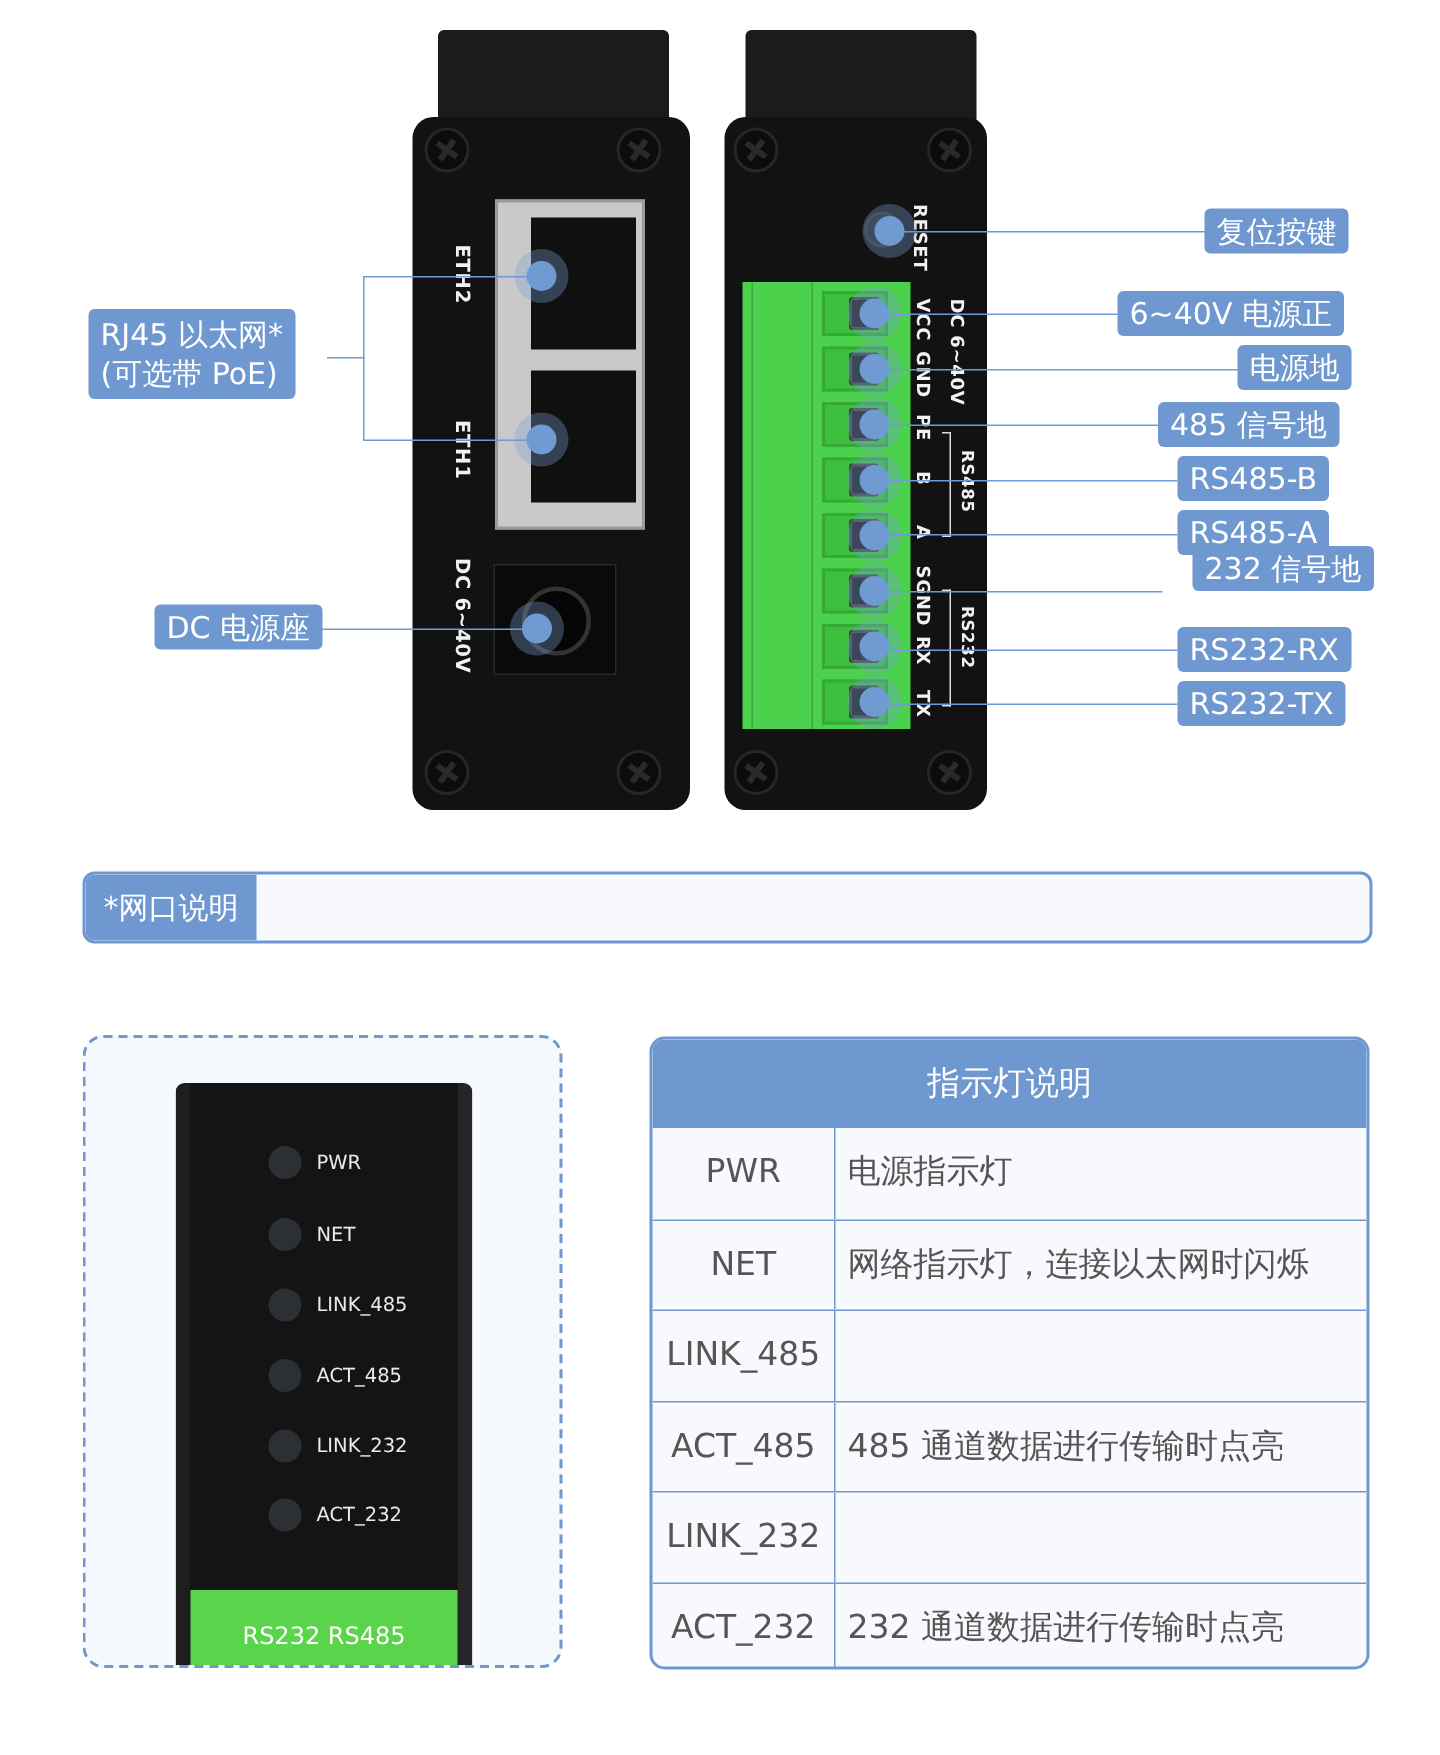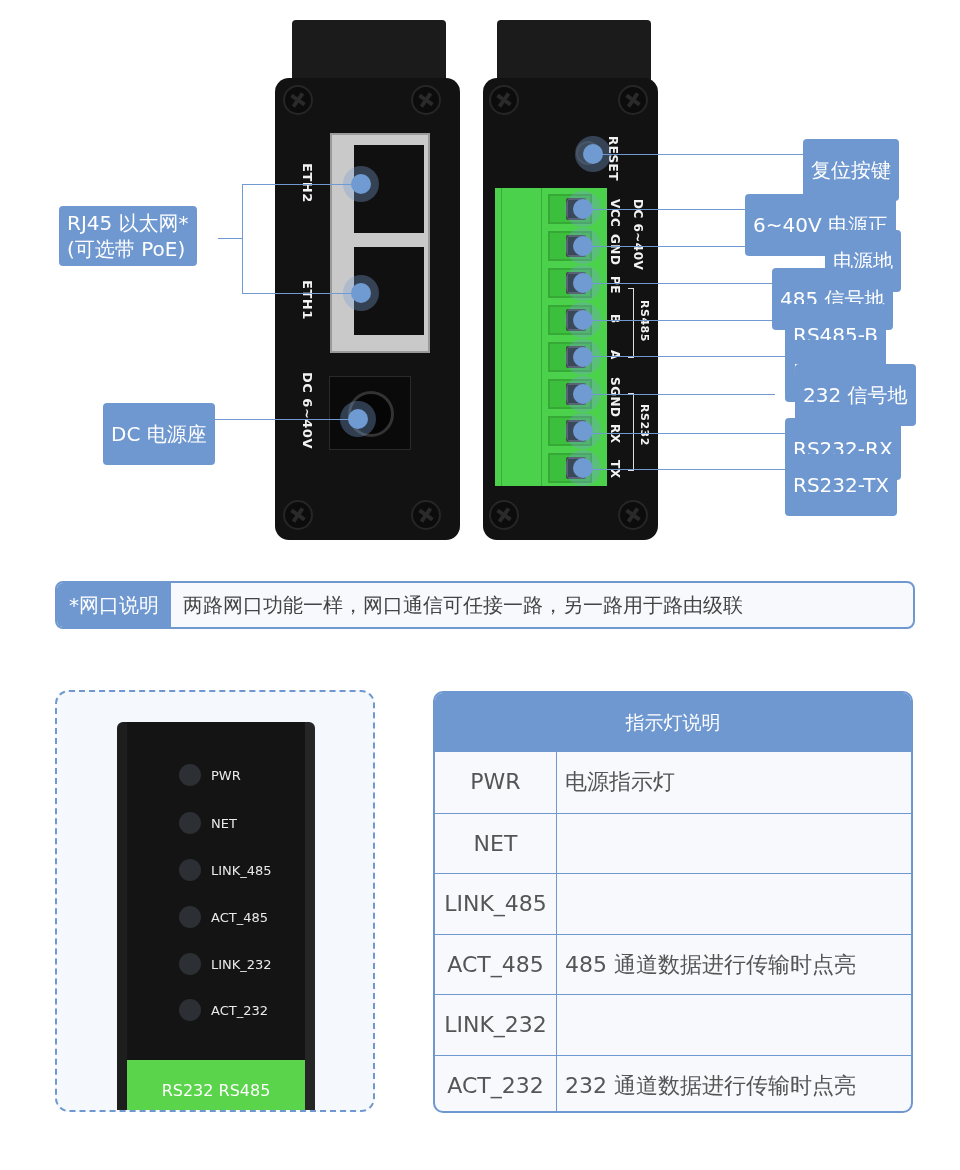--- a/index.html
+++ b/index.html
@@ -14,35 +14,35 @@
   .screw::before { width: 16px; height: 4px; transform: translate(-50%,-50%) rotate(35deg); }
   .screw::after { width: 4px; height: 16px; transform: translate(-50%,-50%) rotate(35deg); }
   .rj45 { position: absolute; background: #c9c9c9; border: 2px solid #9a9a9a; }
   .rj45-hole { position: absolute; background: #101010; }
   .vtext { position: absolute; color: #f2f2f2; font-weight: bold; font-family: "DejaVu Sans", sans-serif;
            writing-mode: vertical-rl; font-size: 13px; letter-spacing: 0.5px; }
   .dot { position: absolute; width: 36px; height: 36px; border-radius: 50%; background: rgba(120,160,210,0.35); }
   .dot::after { content: ""; position: absolute; left: 8px; top: 8px; width: 20px; height: 20px; border-radius: 50%; background: #6f9bd2; }
   .line { position: absolute; background: #6f9bd2; }
   .label { position: absolute; background: #6f98d0; color: #ffffff; border-radius: 4px; font-size: 20px; line-height: 30px;
-           padding: 16px 8px; white-space: nowrap; font-family: "DejaVu Sans", sans-serif; }
+           padding: 0 8px; white-space: nowrap; font-family: "DejaVu Sans", sans-serif; }
   .terminal { position: absolute; background: #4bd14b; }
   .term-cell { position: absolute; width: 44px; height: 30px; background: #3cbf3c; border: 2px solid #36a836; }
   .term-screw { position: absolute; width: 20px; height: 22px; background: #1a1a1a; border: 2px solid #444; border-radius: 2px; }
   .note-bar { position: absolute; left: 55px; top: 581px; width: 860px; height: 48px; border: 2px solid #6f98d0; border-radius: 8px; background: #f7f9fd; display: flex; overflow: hidden; }
   .note-title { background: #6f98d0; color: #fff; font-size: 20px; line-height: 44px; padding: 0 12px; }
   .note-text { color: #444; font-size: 20px; line-height: 44px; padding: 0 12px; }
   .led-panel { position: absolute; left: 55px; top: 690px; width: 320px; height: 422px; border: 2px dashed #6f98d0; border-radius: 14px; background: #f5f8fc; overflow: hidden; }
   .led-dev { position: absolute; left: 60px; top: 30px; width: 198px; height: 400px; background: #141414; border-radius: 6px 6px 0 0; border-left: 10px solid #1e1e1e; border-right: 10px solid #262626; }
   .led-row { position: absolute; left: 52px; display: flex; align-items: center; }
   .led { width: 22px; height: 22px; border-radius: 50%; background: #2c2f33; margin-right: 10px; }
   .led-label { color: #eaeaea; font-size: 13px; font-family: "DejaVu Sans", sans-serif; }
   .led-green { position: absolute; left: 0; bottom: 0; width: 100%; height: 50px; background: #5ad44a; color: #fff; font-size: 16px; text-align: center; line-height: 62px; }
   .table { position: absolute; left: 433px; top: 691px; width: 480px; height: 422px; border: 2px solid #6f98d0; border-radius: 10px; overflow: hidden; background: #f7f9fd; }
-  .table-head { height: 59px; background: #6f98d0; color: #fff; font-size: 19px; text-align: center; line-height: 59px; }
+  .table-head { height: 59px; background: #6f98d0; color: #fff; font-size: 22px; text-align: center; line-height: 59px; }
   .trow { display: flex; height: 60.5px; border-top: 1px solid #6f98d0; }
   .trow:first-of-type { border-top: none; }
   .tc1 { width: 122px; border-right: 1px solid #6f98d0; color: #555; font-size: 22px; text-align: center; line-height: 60px; white-space: nowrap; }
   .tc2 { flex: 1; color: #555; font-size: 22px; line-height: 60px; padding-left: 8px; white-space: nowrap; }
 </style>
 </head>
 <body>
 
 <div>
   <div class="cap" style="left:292px;top:20px;width:154px;height:68px;"></div>
@@ -164,21 +164,20 @@
 <div class="label" style="left:825px;top:230px;">电源地</div>
 <div class="label" style="left:772px;top:268px;">485 信号地</div>
 <div class="label" style="left:785px;top:304px;">RS485-B</div>
 <div class="label" style="left:785px;top:340px;">RS485-A</div>
 <div class="label" style="left:773px;top:364px;margin-left:22px;">232 信号地</div>
 <div class="label" style="left:785px;top:418px;">RS232-RX</div>
 <div class="label" style="left:785px;top:454px;">RS232-TX</div>
 
 <div class="note-bar">
   <div class="note-title">*网口说明</div>
-  <div class="note-text">两路网口功能一样，网口通信可任接一路，另一路用于路由级联</div>
 </div>
 
 <div class="led-panel">
   <div class="led-dev">
     <div class="led-row" style="top:42px;">
         <div class="led"></div>
         <span class="led-label">PWR</span>
       </div>
     <div class="led-row" style="top:90px;">
         <div class="led"></div>
@@ -206,20 +205,21 @@
 
 <div class="table">
   <div class="table-head">指示灯说明</div>
   <div>
     <div class="trow" style="border-top:none;">
         <div class="tc1">PWR</div>
         <div class="tc2">电源指示灯</div>
       </div>
     <div class="trow">
         <div class="tc1">NET</div>
+        <div class="tc2">网络指示灯，连接以太网时闪烁</div>
       </div>
     <div class="trow">
         <div class="tc1">LINK_485</div>
       </div>
     <div class="trow">
         <div class="tc1">ACT_485</div>
         <div class="tc2">485 通道数据进行传输时点亮</div>
       </div>
     <div class="trow">
         <div class="tc1">LINK_232</div>

